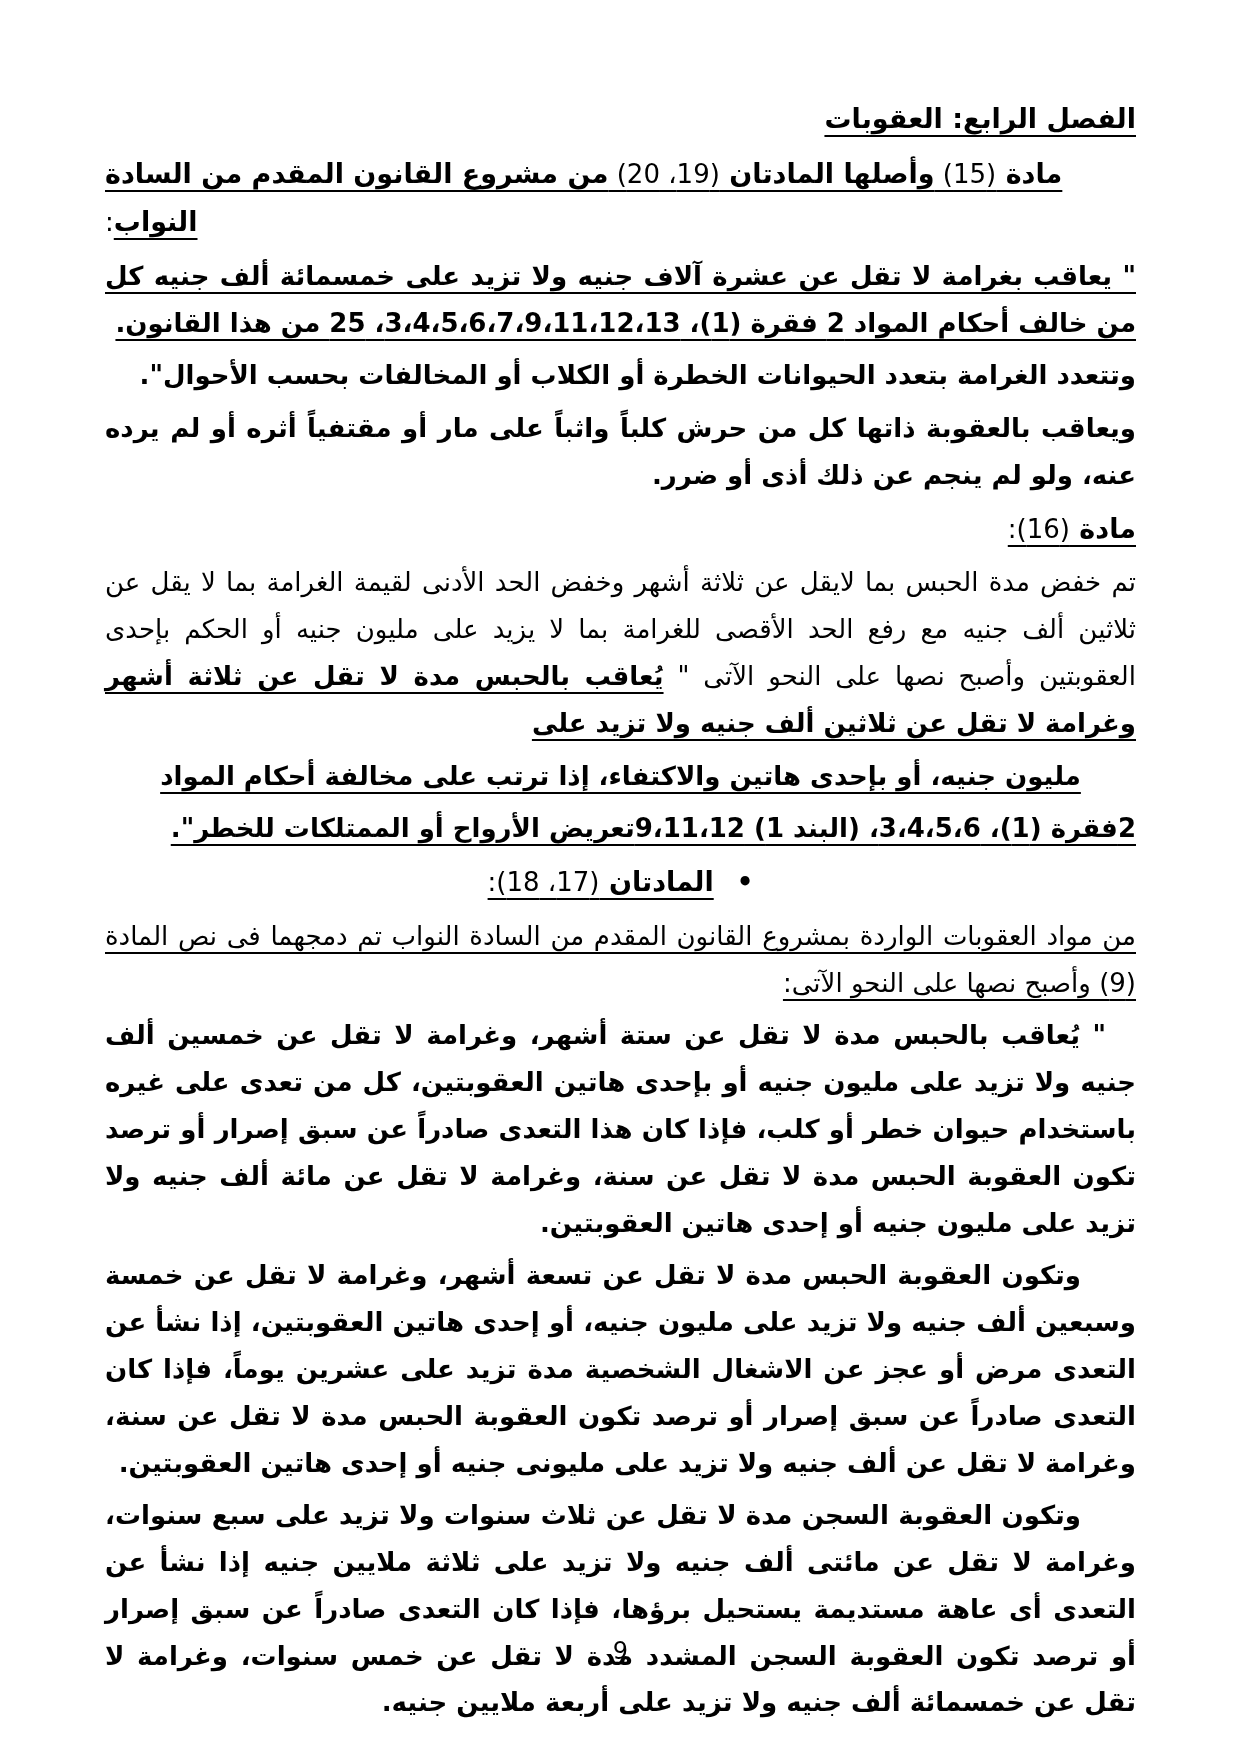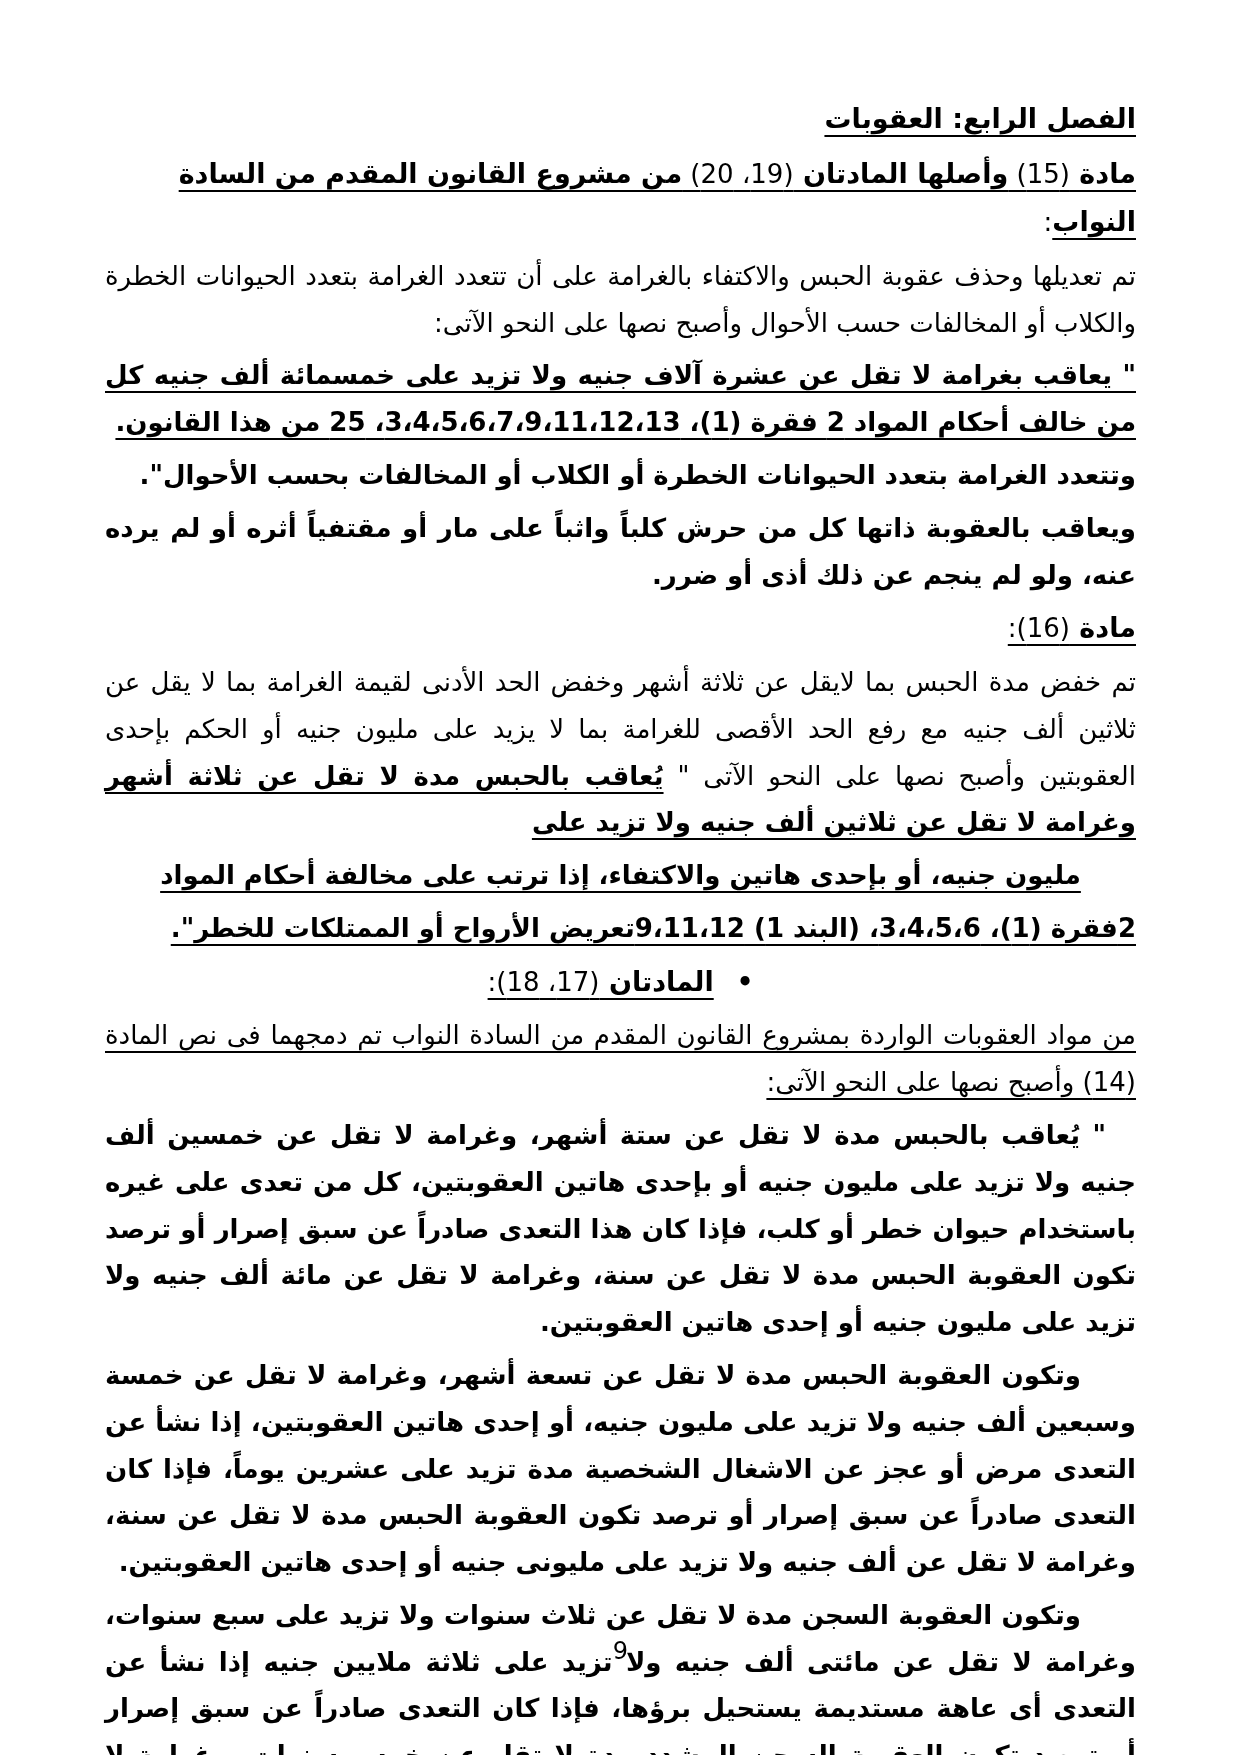--- a/index.html
+++ b/index.html
@@ -37,29 +37,28 @@
     font-size:24px;
     direction:ltr;
   }
 </style>
 </head>
 <body>
 
 <div class="page">
   <div class="doc-body" id="doc-body">
       <p style="text-align: right;"><span class="heavy u">الفصل الرابع: العقوبات</span></p>
-      <p style="text-align: right;"><span class="heavy u">مادة </span><span class="reg u">(15) </span><span class="heavy u">وأصلها المادتان </span><span class="reg u">(19، 20) </span><span class="heavy u">من مشروع القانون المقدم من السادة النواب</span><span class="reg">:</span></p>
-      <p style="text-align: justify;"><span class="reg">تم تعديلها وحذف عقوبة الحبس والاكتفاء بالغرامة على أن تتعدد الغرامة بتعدد الحيوانات الخطرة والكلاب أو المخالفات حسب الأحوال وأصبح نصها على النحو الآتى:</span></p>
+      <p style="text-align: left;"><span class="heavy u">مادة </span><span class="reg u">(15) </span><span class="heavy u">وأصلها المادتان </span><span class="reg u">(19، 20) </span><span class="heavy u">من مشروع القانون المقدم من السادة النواب</span><span class="reg">:</span></p>
       <p style="text-align: justify;"><span class="bold u">" يعاقب بغرامة لا تقل عن عشرة آلاف جنيه ولا تزيد على خمسمائة ألف جنيه كل من خالف أحكام المواد 2 فقرة (1)، 3،4،5،6،7،9،11،12،13، 25 من هذا القانون.</span></p>
       <p style="text-align: right;"><span class="bold">وتتعدد الغرامة بتعدد الحيوانات الخطرة أو الكلاب أو المخالفات بحسب الأحوال".</span></p>
       <p style="text-align: justify;"><span class="bold">ويعاقب بالعقوبة ذاتها كل من حرش كلباً واثباً على مار أو مقتفياً أثره أو لم يرده عنه، ولو لم ينجم عن ذلك أذى أو ضرر.</span></p>
       <p style="text-align: right;"><span class="heavy u">مادة </span><span class="reg u">(16):</span></p>
       <p style="text-align: justify;"><span class="reg">تم خفض مدة الحبس بما لايقل عن ثلاثة أشهر وخفض الحد الأدنى لقيمة الغرامة بما لا يقل عن ثلاثين ألف جنيه مع رفع الحد الأقصى للغرامة بما لا يزيد على مليون جنيه أو الحكم بإحدى العقوبتين وأصبح نصها على النحو الآتى " </span><span class="bold u">يُعاقب بالحبس مدة لا تقل عن ثلاثة أشهر وغرامة لا تقل عن ثلاثين ألف جنيه ولا تزيد على</span></p>
       <p style="text-align: center;"><span class="bold u">مليون جنيه، أو بإحدى هاتين والاكتفاء، إذا ترتب على مخالفة أحكام المواد</span></p>
       <p style="text-align: right;"><span class="bold u">2فقرة (1)، 3،4،5،6، (البند 1) 9،11،12تعريض الأرواح أو الممتلكات للخطر".</span></p>
       <p style="text-align: center;"><span class="bullet">• </span><span class="heavy u">المادتان </span><span class="reg u">(17، 18):</span></p>
-      <p style="text-align: justify;"><span class="reg u">من مواد العقوبات الواردة بمشروع القانون المقدم من السادة النواب تم دمجهما فى نص المادة (14) وأصبح نصها على النحو الآتى:</span></p>
+      <p style="text-align: justify;"><span class="reg u">من مواد العقوبات الواردة بمشروع القانون المقدم من السادة النواب تم دمجهما فى نص المادة (9) وأصبح نصها على النحو الآتى:</span></p>
       <p style="text-align: justify; text-indent: 30px;"><span class="bold">" يُعاقب بالحبس مدة لا تقل عن ستة أشهر، وغرامة لا تقل عن خمسين ألف جنيه ولا تزيد على مليون جنيه أو بإحدى هاتين العقوبتين، كل من تعدى على غيره باستخدام حيوان خطر أو كلب، فإذا كان هذا التعدى صادراً عن سبق إصرار أو ترصد تكون العقوبة الحبس مدة لا تقل عن سنة، وغرامة لا تقل عن مائة ألف جنيه ولا تزيد على مليون جنيه أو إحدى هاتين العقوبتين.</span></p>
       <p style="text-align: justify; text-indent: 55px;"><span class="bold">وتكون العقوبة الحبس مدة لا تقل عن تسعة أشهر، وغرامة لا تقل عن خمسة وسبعين ألف جنيه ولا تزيد على مليون جنيه، أو إحدى هاتين العقوبتين، إذا نشأ عن التعدى مرض أو عجز عن الاشغال الشخصية مدة تزيد على عشرين يوماً، فإذا كان التعدى صادراً عن سبق إصرار أو ترصد تكون العقوبة الحبس مدة لا تقل عن سنة، وغرامة لا تقل عن ألف جنيه ولا تزيد على مليونى جنيه أو إحدى هاتين العقوبتين.</span></p>
       <p style="text-align: justify; text-indent: 55px;"><span class="bold">وتكون العقوبة السجن مدة لا تقل عن ثلاث سنوات ولا تزيد على سبع سنوات، وغرامة لا تقل عن مائتى ألف جنيه ولا تزيد على ثلاثة ملايين جنيه إذا نشأ عن التعدى أى عاهة مستديمة يستحيل برؤها، فإذا كان التعدى صادراً عن سبق إصرار أو ترصد تكون العقوبة السجن المشدد مدة لا تقل عن خمس سنوات، وغرامة لا تقل عن خمسمائة ألف جنيه ولا تزيد على أربعة ملايين جنيه.</span></p>
     </div>
   <div class="page-number">9</div>
 </div>
 
 </body></html>

